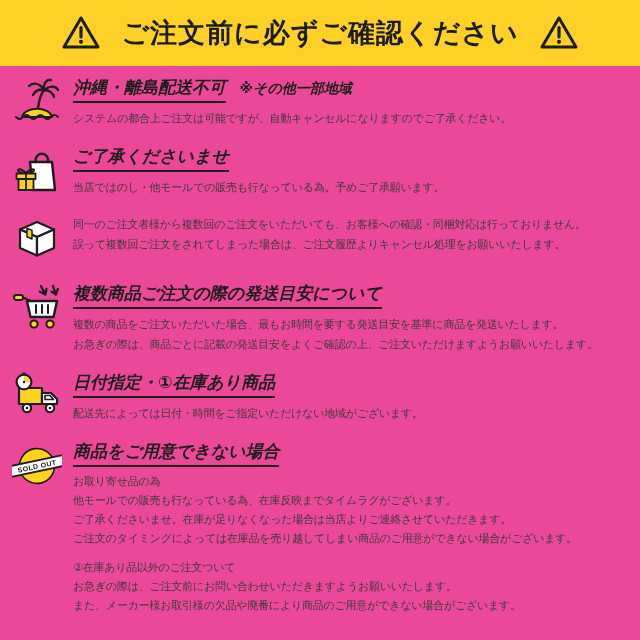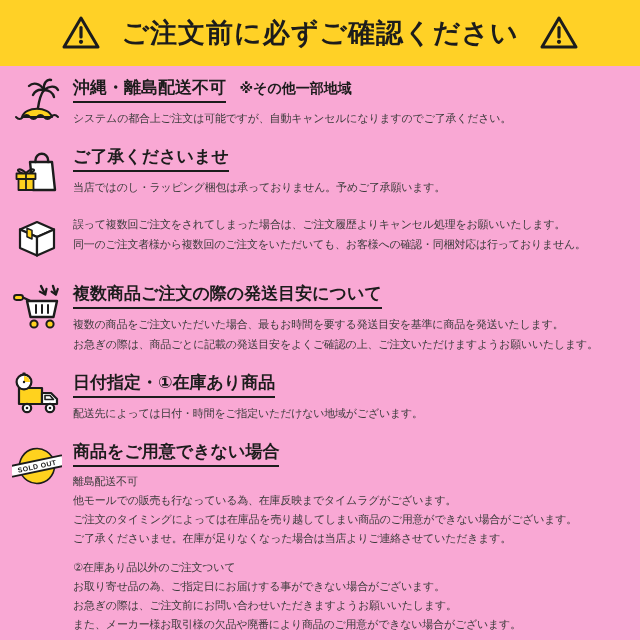--- a/index.html
+++ b/index.html
@@ -4,40 +4,40 @@
 <style>
   :root{
     --banner-bg:#FFD126;
     --accent-yellow:#FFD21E;
     --ink:#1c1c1c;
     --body-ink:#3b3b3b;
   }
   *{margin:0;padding:0;box-sizing:border-box;}
   html,body{background:#ffffff;}
   body{font-family:"Liberation Sans","DejaVu Sans",sans-serif;}
-  .page{width:640px;height:640px;background:#f9a8d4;overflow:hidden;}
+  .page{width:640px;height:640px;background:#ec4899;overflow:hidden;}
 
   
   .banner{
     height:66px;width:100%;
     background:var(--banner-bg);
     display:flex;align-items:center;justify-content:center;gap:20px;
   }
   .banner-title{
     font-size:27px;font-weight:900;color:var(--ink);letter-spacing:1px;
   }
   .tri{display:flex;align-items:center;}
 
   
   .content{padding:10px 10px 0 12px;}
   .row{display:flex;align-items:flex-start;gap:11px;margin-bottom:17px;}
   .row:last-child{margin-bottom:0;}
   .icon-col{width:50px;flex:0 0 50px;margin-top:1px;}
   .section-content{flex:1;min-width:0;}
-  .heading-line{margin-bottom:5px;line-height:24px;white-space:nowrap;}
+  .heading-line{margin-bottom:5px;line-height:24px;white-space:nowrap;font-style:italic;}
   .heading{
     display:inline-block;font-size:17px;font-weight:800;color:var(--ink);
     border-bottom:2px solid var(--ink);padding-bottom:1px;
   }
   .note{font-size:14px;font-weight:700;color:var(--ink);margin-left:9px;}
   .body-line{
     font-size:11px;line-height:20px;color:var(--body-ink);
     font-weight:500;letter-spacing:-0.02em;white-space:nowrap;overflow:visible;
   }
   .compact .body-line{line-height:19px;}
@@ -106,36 +106,36 @@
           <path d="M14 27 c-7.5 -7 -12 -2.5 -3.5 0.5 M14 27 c7.5 -7 12 -2.5 3.5 0.5" class="nofill blk" stroke-width="2"></path>
           <rect x="4.5" y="27.5" width="19" height="5.5" class="yfill blk" stroke-width="1.8"></rect>
           <rect x="6.5" y="33" width="15" height="11" class="yfill blk" stroke-width="1.8"></rect>
           <line x1="14" y1="27.5" x2="14" y2="44" class="blk" stroke-width="1.8"></line>
         </svg>
       </div>
       <div class="section-content">
         <div class="heading-line">
           <span class="heading">ご了承くださいませ</span>
         </div>
-        <div class="body-line">当店ではのし・ラッピング梱包は承っておりません。予めご了承願います。</div>
+        <div class="body-line">当店ではのし・他モールでの販売も行なっている為。予めご了承願います。</div>
       </div>
     </section>
 
     <section class="row">
       <div class="icon-col">
         <svg width="50" height="50" viewBox="0 0 50 50">
           <path d="M25 7 L42 14.5 L25 22 L8 14.5 Z" class="wfill blk" stroke-width="2.2"></path>
           <path d="M8 14.5 V33 L25 40.5 V22 Z" class="wfill blk" stroke-width="2.2"></path>
           <path d="M42 14.5 V33 L25 40.5 V22 Z" class="wfill blk" stroke-width="2.2"></path>
           <path d="M15 13.2 L20 15.4 V24 L15 21.8 Z" class="yfill blk" stroke-width="1.5"></path>
         </svg>
       </div>
       <div class="section-content">
+        <div class="body-line">同一のご注文者様から複数回のご注文をいただいても、お客様への確認・同梱対応は行っておりません。</div>
         <div class="body-line">誤って複数回ご注文をされてしまった場合は、ご注文履歴よりキャンセル処理をお願いいたします。</div>
-        <div class="body-line">同一のご注文者様から複数回のご注文をいただいても、お客様への確認・同梱対応は行っておりません。</div>
       </div>
     </section>
 
     <section class="row">
       <div class="icon-col">
         <svg width="50" height="50" viewBox="0 0 50 50">
           <path d="M29 3 L33 11" class="nofill blk" stroke-width="2.4"></path>
           <path d="M27.8 8.6 L33.3 11.6 L34.5 5.8" class="nofill blk" stroke-width="2.2"></path>
           <path d="M41 3 L43.6 11" class="nofill blk" stroke-width="2.4"></path>
           <path d="M39.6 8.7 L43.9 11.6 L45.8 6" class="nofill blk" stroke-width="2.2"></path>
@@ -189,27 +189,26 @@
             <line x1="-1" y1="19.6" x2="51" y2="19.6" class="blk" stroke-width="1.8"></line>
             <line x1="-1" y1="30.4" x2="51" y2="30.4" class="blk" stroke-width="1.8"></line>
             <text x="25" y="27.8" text-anchor="middle" font-size="7" font-weight="bold" letter-spacing="0.4" fill="#1c1c1c">SOLD OUT</text>
           </g>
         </svg>
       </div>
       <div class="section-content">
         <div class="heading-line">
           <span class="heading">商品をご用意できない場合</span>
         </div>
-        <div class="body-line">離島配送不可</div>
+        <div class="body-line">お取り寄せ品の為</div>
         <div class="body-line">他モールでの販売も行なっている為、在庫反映までタイムラグがございます。</div>
+        <div class="body-line">ご了承くださいませ。在庫が足りなくなった場合は当店よりご連絡させていただきます。</div>
         <div class="body-line">ご注文のタイミングによっては在庫品を売り越してしまい商品のご用意ができない場合がございます。</div>
-        <div class="body-line">ご了承くださいませ。在庫が足りなくなった場合は当店よりご連絡させていただきます。</div>
         <div class="body-line"></div>
         <div class="body-line">②在庫あり品以外のご注文ついて</div>
-        <div class="body-line">お取り寄せ品の為、ご指定日にお届けする事ができない場合がございます。</div>
         <div class="body-line">お急ぎの際は、ご注文前にお問い合わせいただきますようお願いいたします。</div>
         <div class="body-line">また、メーカー様お取引様の欠品や廃番により商品のご用意ができない場合がございます。</div>
 
       </div>
     </section>
 
   </div>
 </div>
 
 </body></html>

